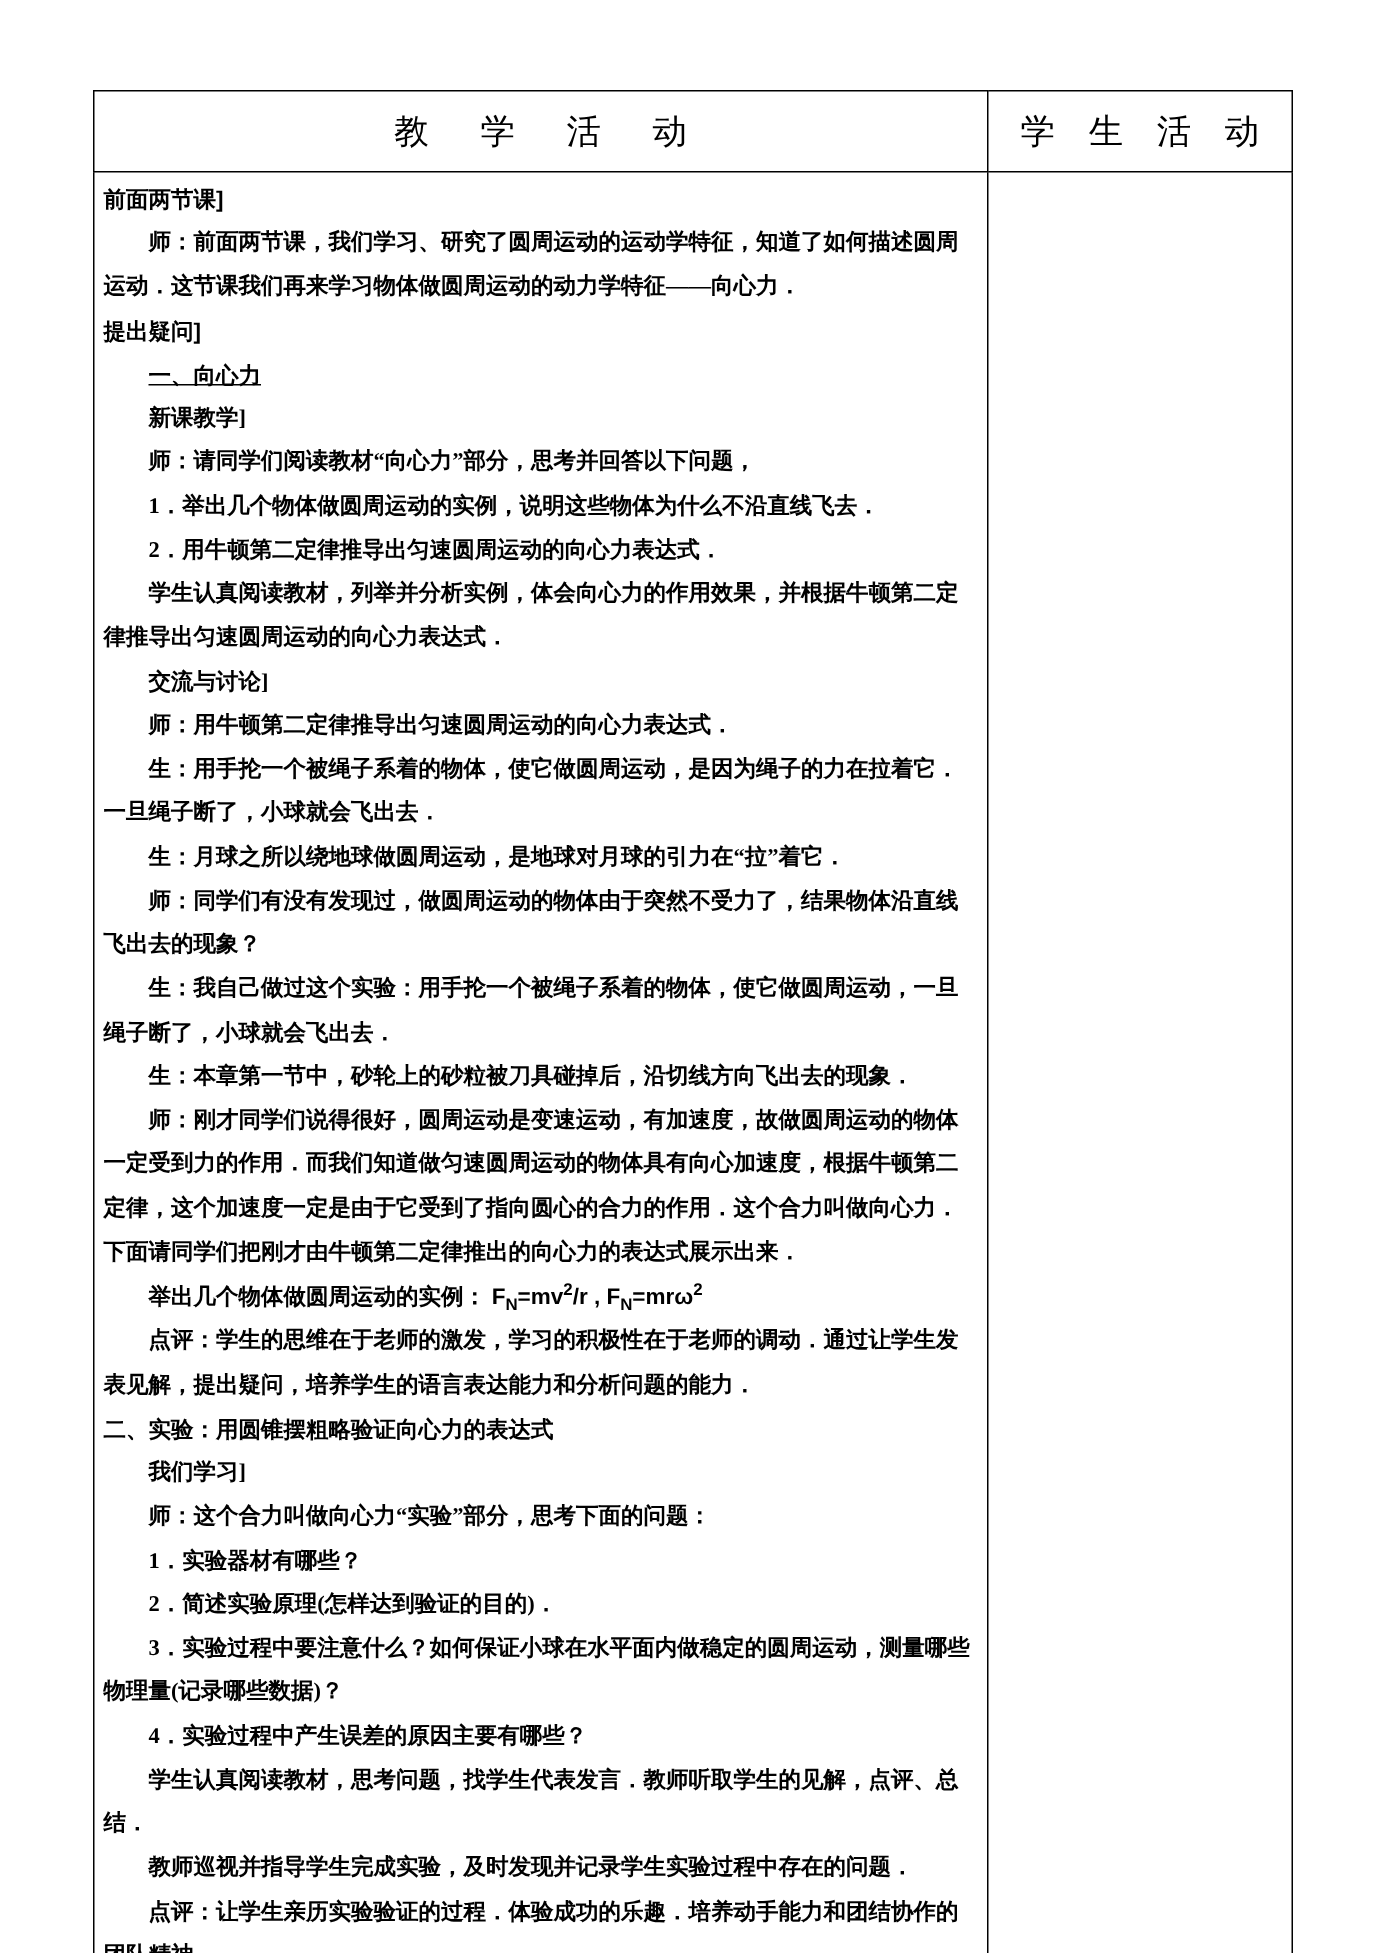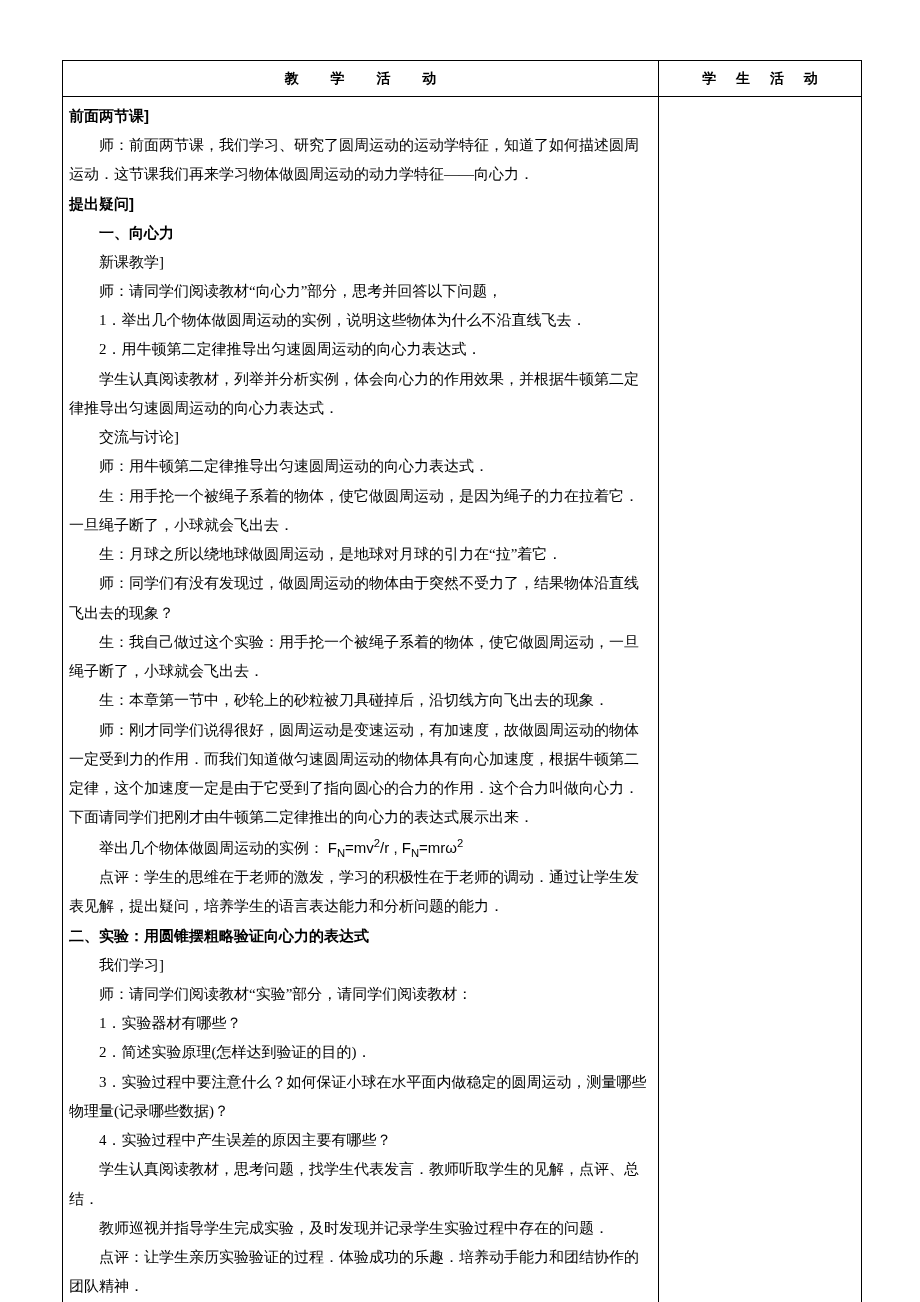--- a/index.html
+++ b/index.html
@@ -28,22 +28,22 @@
     padding: 0;
   }
   td.left-col {
     width: 595px;
   }
   td.right-col {
     width: auto;
   }
   .col-header {
     font-family: "SimHei", "黑体", sans-serif;
-    font-weight: bold;
-    font-size: 14px;
+    font-weight: normal;
+    font-size: 23px;
     text-align: center;
     letter-spacing: 14px;
     padding: 4px 0 4px 14px;
   }
   .right-col .col-header {
     letter-spacing: 8px;
     padding-left: 8px;
   }
   .body-row td {
     border-top: 1px solid #000;
@@ -52,24 +52,26 @@
     padding: 4px 10px 8px 6px;
   }
   .section-head {
     font-family: "SimHei", "黑体", sans-serif;
     font-weight: bold;
   }
   .section-head-indent {
     font-family: "SimHei", "黑体", sans-serif;
     font-weight: bold;
     text-indent: 2em;
+    text-decoration: underline;
   }
   .para {
     text-indent: 2em;
     margin: 0;
+    font-weight: bold;
   }
   .formula {
     font-family: "Arial", sans-serif;
   }
   sub, sup {
     font-size: 0.75em;
     line-height: 0;
   }
 </style>
 </head>
@@ -113,21 +115,21 @@
 
           <p class="para">
             <span>举出几个物体做圆周运动的实例：</span>
             <span class="formula"><span>F</span><sub>N</sub><span>=mv</span><sup>2</sup><span>/r , F</span><sub>N</sub><span>=mrω</span><sup>2</sup></span>
           </p>
 
           <p class="para">点评：学生的思维在于老师的激发，学习的积极性在于老师的调动．通过让学生发表见解，提出疑问，培养学生的语言表达能力和分析问题的能力．</p>
 
           <div class="section-head">二、实验：用圆锥摆粗略验证向心力的表达式</div>
           <p class="para">我们学习]</p>
-          <p class="para">师：请同学们阅读教材“实验”部分，请同学们阅读教材：</p>
+          <p class="para">师：这个合力叫做向心力“实验”部分，思考下面的问题：</p>
           <p class="para">1．实验器材有哪些？</p>
           <p class="para">2．简述实验原理(怎样达到验证的目的)．</p>
           <p class="para">3．实验过程中要注意什么？如何保证小球在水平面内做稳定的圆周运动，测量哪些物理量(记录哪些数据)？</p>
           <p class="para">4．实验过程中产生误差的原因主要有哪些？</p>
           <p class="para">学生认真阅读教材，思考问题，找学生代表发言．教师听取学生的见解，点评、总结．</p>
           <p class="para">教师巡视并指导学生完成实验，及时发现并记录学生实验过程中存在的问题．</p>
           <p class="para">点评：让学生亲历实验验证的过程．体验成功的乐趣．培养动手能力和团结协作的团队精神．</p>
 
         </div>
       </td>

